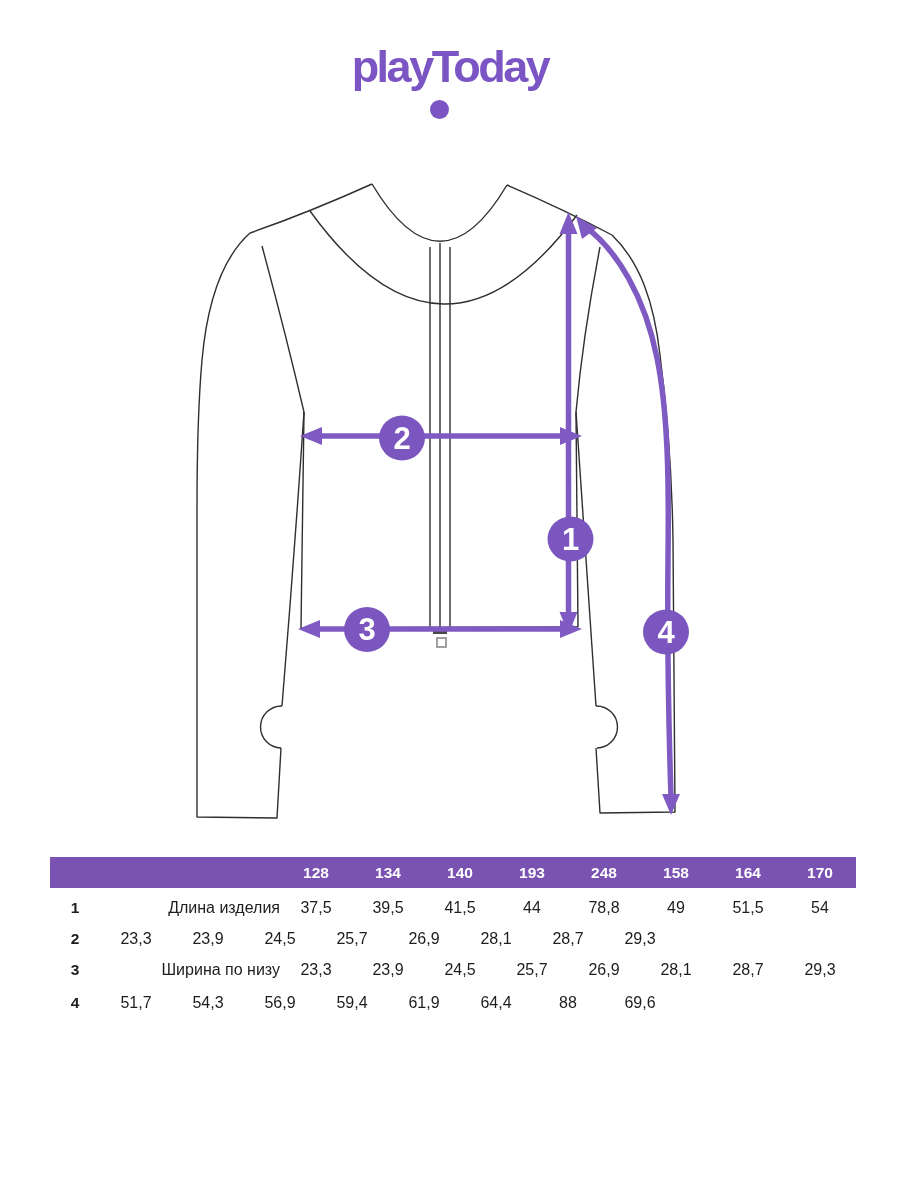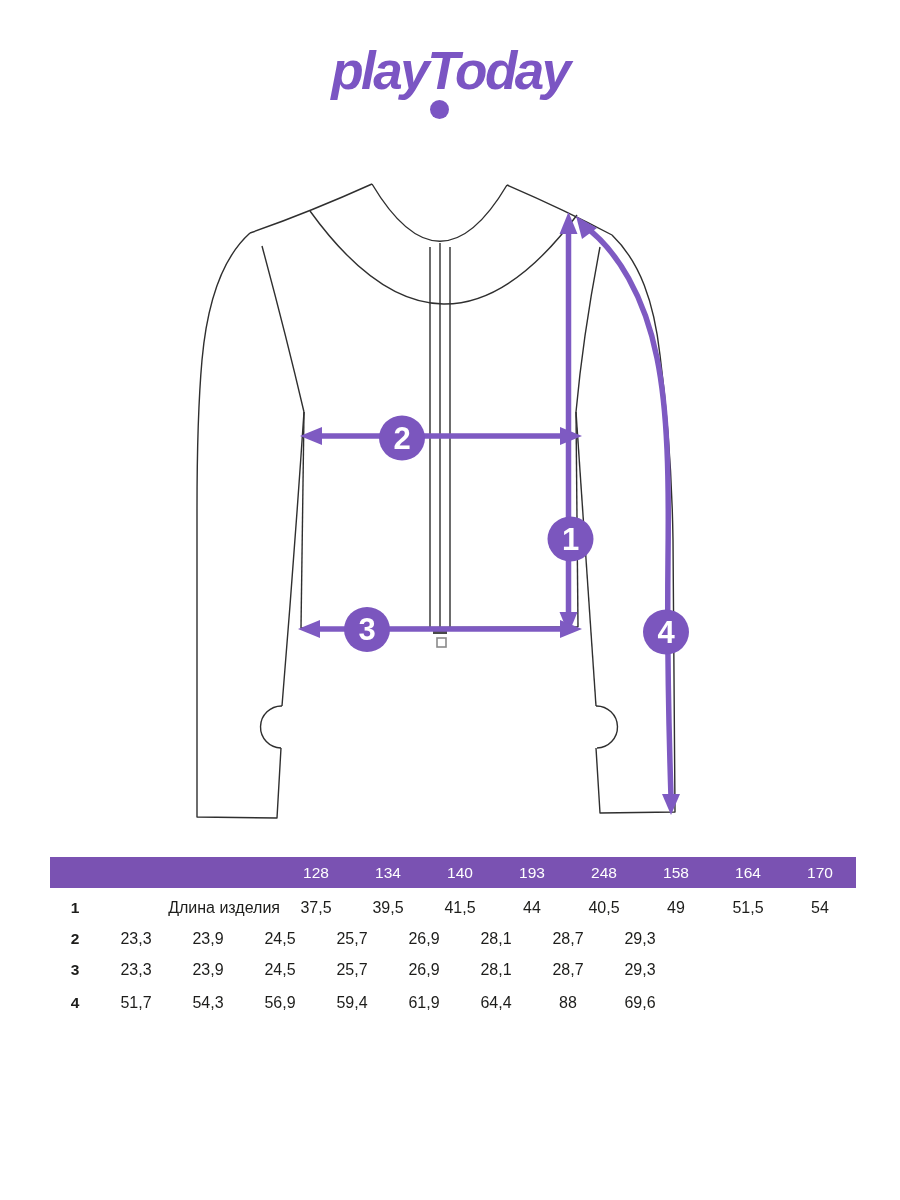--- a/index.html
+++ b/index.html
@@ -12,43 +12,42 @@
     overflow:hidden;
   }
 
   
   .logo-wrap {
     position:absolute; top:44px; left:0; width:900px;
     text-align:center;
     color:#7B55C3;
   }
   .logo-text {
-    font-size:53px; font-weight:bold; letter-spacing:-2.5px; line-height:1;
+    font-size:45px; font-weight:bold; letter-spacing:-2.5px; line-height:1;
     display:inline-block;
-    font-style:italic;
   }
   .logo-dot {
     position:absolute; left:430px; top:100px;
     width:19px; height:19px; border-radius:50%;
     background:#7B55C3;
   }
 
   
   .diagram-svg { position:absolute; left:0; top:0; }
 
   
   .size-table { position:absolute; left:50px; top:857px; width:806px; }
   .thead {
     display:flex; align-items:center;
     background:#7A52B2; height:31px;
   }
   .th-spacer { width:230px; }
   .th {
     width:72px; text-align:center;
-    color:#ffffff; font-weight:normal; font-size:15.5px;
+    color:#ffffff; font-weight:bold; font-size:15.5px;
   }
   .tbody { margin-top:4px; }
   .tr { display:flex; align-items:center; height:31px; }
   .tr.tall { height:auto; align-items:flex-start; padding-top:5px; }
   .td-num { width:50px; text-align:center; font-weight:bold; font-size:15.5px; }
   .td-label { width:180px; padding-left:10px; box-sizing:border-box; font-size:16px; line-height:26px;text-align:right; }
   .td { width:72px; text-align:center; font-size:16px; }
   .tr.tall .td-num, .tr.tall .td { line-height:26px; }
 </style>
 </head>
@@ -139,40 +138,41 @@
   </div>
 
   <div class="tbody">
     <div class="tr">
       <div class="td-num">1</div>
       <div class="td-label">Длина изделия</div>
       <div class="td">37,5</div>
       <div class="td">39,5</div>
       <div class="td">41,5</div>
       <div class="td">44</div>
-      <div class="td">40,5</div>
+      <div class="td">78,8</div>
       <div class="td">49</div>
       <div class="td">51,5</div>
       <div class="td">54</div>
     </div>
 
     <div class="tr">
       <div class="td-num">2</div>
       <div class="td">23,3</div>
       <div class="td">23,9</div>
       <div class="td">24,5</div>
       <div class="td">25,7</div>
       <div class="td">26,9</div>
       <div class="td">28,1</div>
       <div class="td">28,7</div>
       <div class="td">29,3</div>
     </div>
 
     <div class="tr">
       <div class="td-num">3</div>
+      <div class="td-label">Ширина по низу</div>
       <div class="td">23,3</div>
       <div class="td">23,9</div>
       <div class="td">24,5</div>
       <div class="td">25,7</div>
       <div class="td">26,9</div>
       <div class="td">28,1</div>
       <div class="td">28,7</div>
       <div class="td">29,3</div>
     </div>
 

